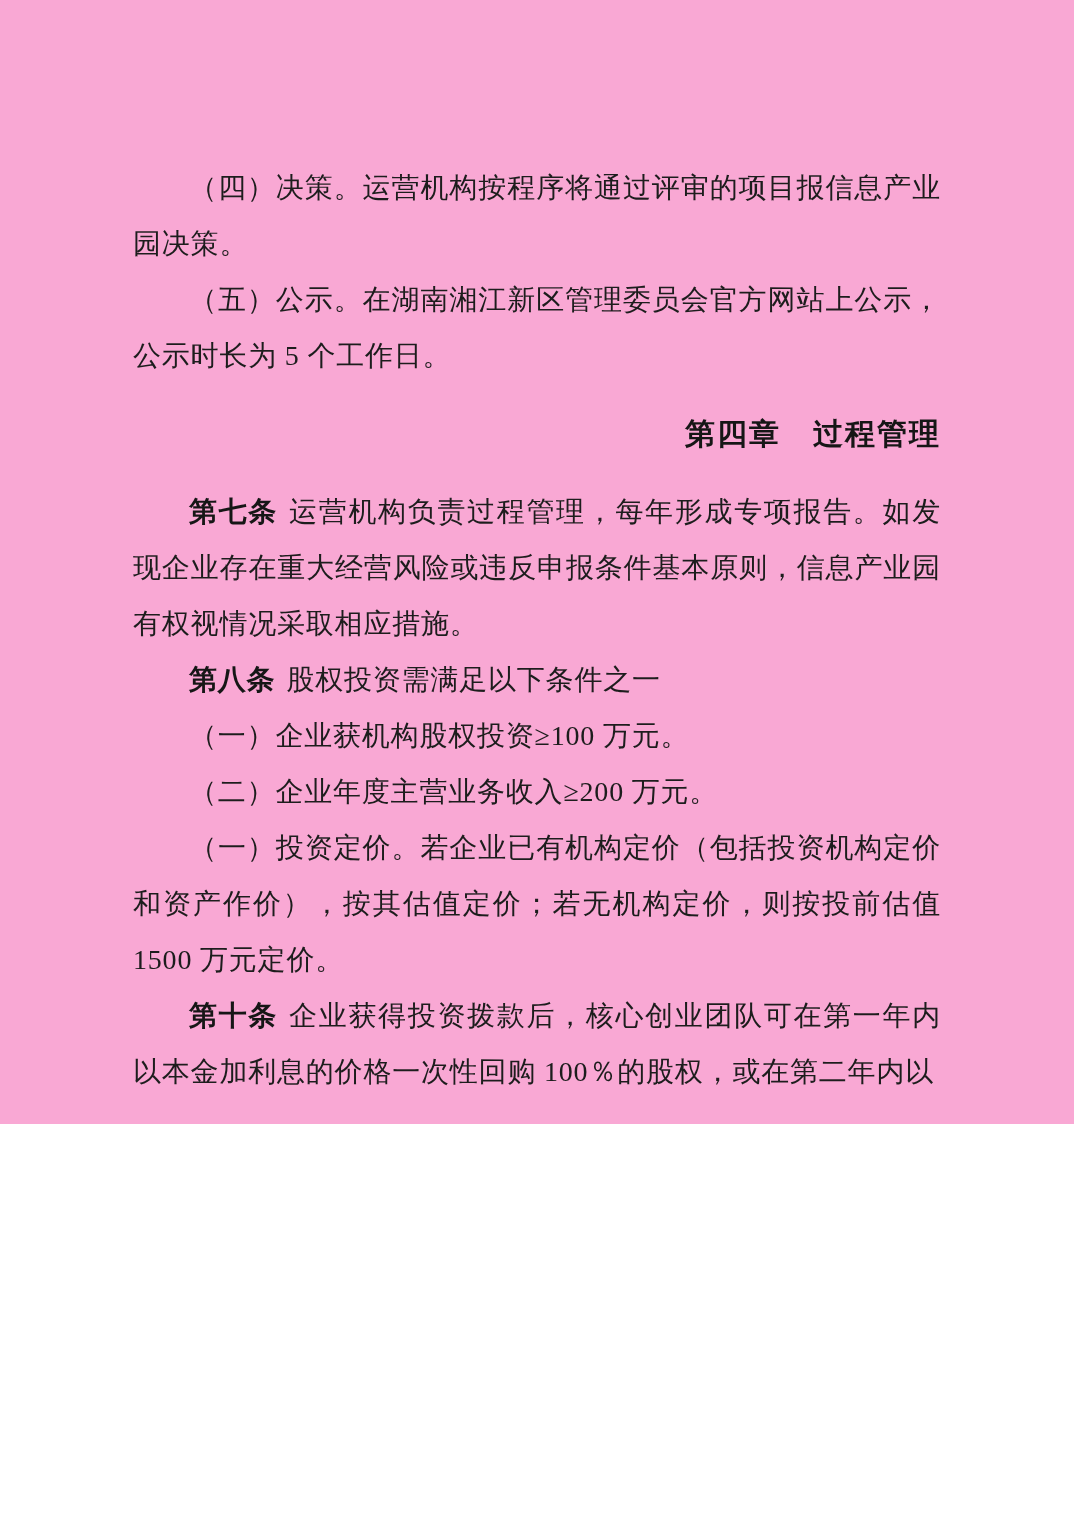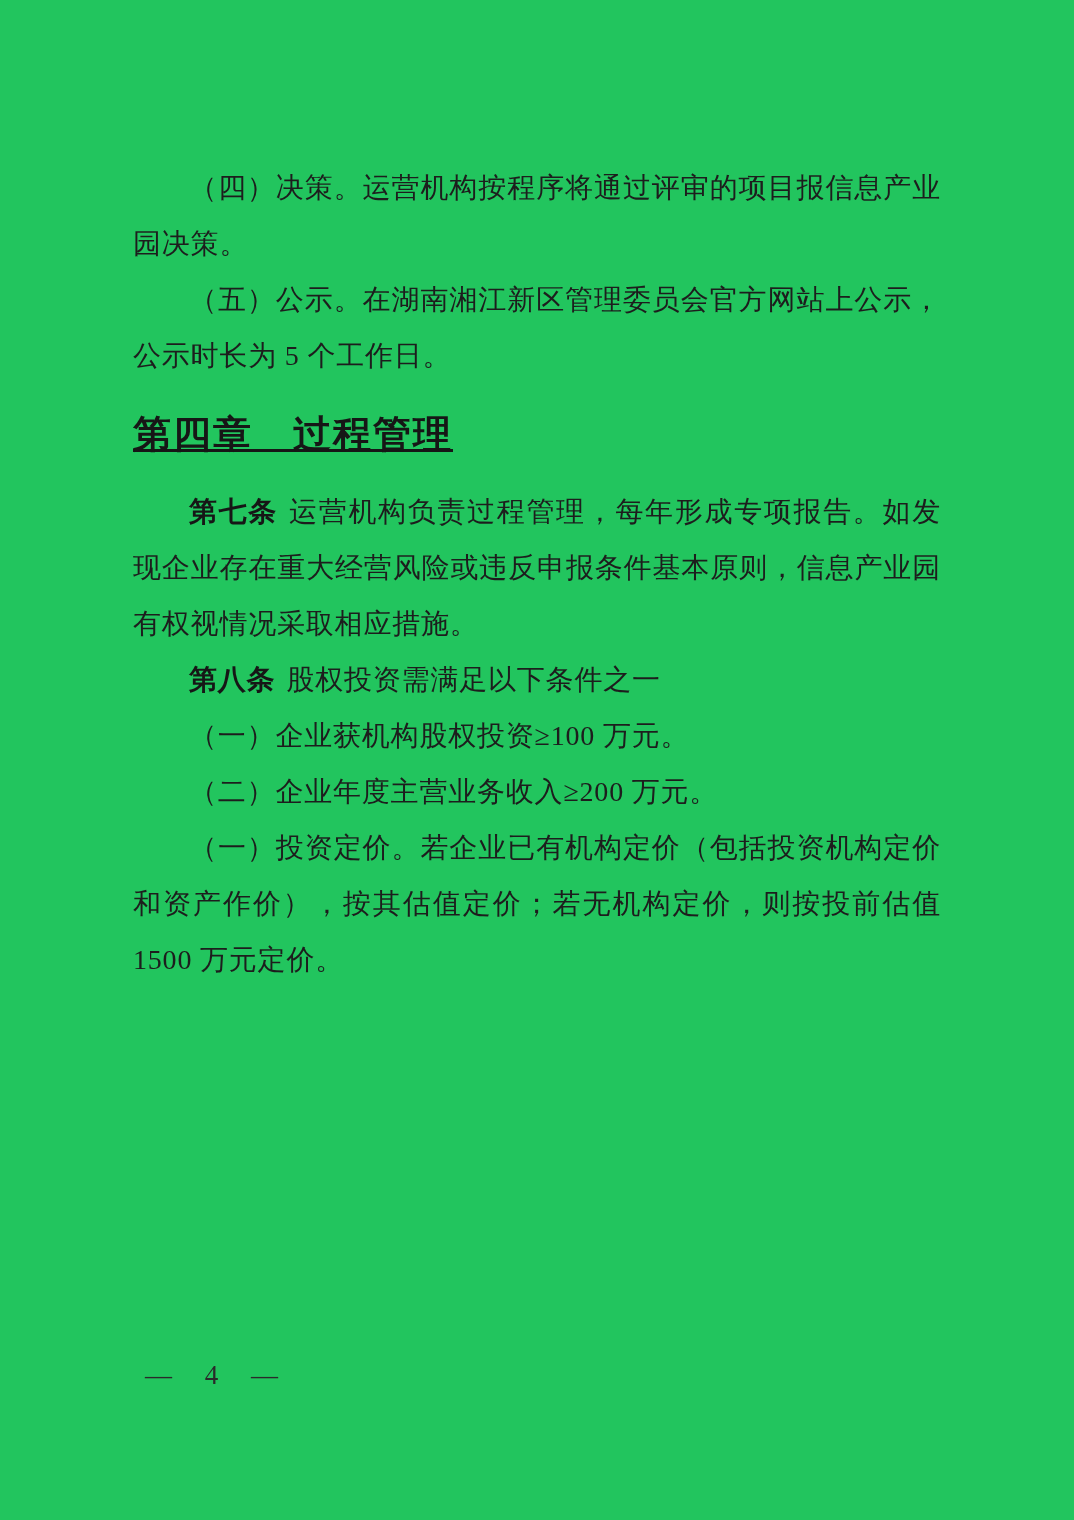--- a/index.html
+++ b/index.html
@@ -3,51 +3,50 @@
 <meta charset="utf-8">
 <style>
   html, body {
     margin: 0;
     padding: 0;
     background: #ffffff;
   }
   .page {
     position: relative;
     width: 1074px;
-    height: 1520px;
-    background: #22c55e;
+    height: 1124px;
+    background: #f9a8d4;
     overflow: hidden;
     font-family: "Liberation Serif", "DejaVu Serif", serif;
     color: #1d1d1d;
   }
   .content {
     position: absolute;
     left: 133px;
     top: 160px;
     width: 808px;
   }
   .para {
     margin: 0;
     font-size: 28px;
     line-height: 56px;
     letter-spacing: 0.8px;
     text-align: justify;
     text-indent: 2em;
   }
   .chapter-heading {
     margin: 22px 0;
-    font-size: 38px;
+    font-size: 30px;
     line-height: 56px;
     font-weight: bold;
-    text-align: left;
+    text-align: right;
     text-indent: 0;
     letter-spacing: 2px;
     font-family: "Liberation Sans", "DejaVu Sans", sans-serif;
     color: #161616;
-    text-decoration: underline;
   }
   .art-num {
     font-weight: bold;
     font-family: "Liberation Sans", "DejaVu Sans", sans-serif;
     color: #161616;
     margin-right: 11px;
   }
   .page-footer {
     position: absolute;
     left: 145px;
@@ -91,17 +90,20 @@
       <span>（二）企业年度主营业务收入≥200 万元。</span>
     </p>
 
 
     <p class="para">
       <span>（一）投资定价。若企业已有机构定价（包括投资机构定价和资产作价），按其估值定价；若无机构定价，则按投前估值 1500 万元定价。</span>
     </p>
 
 
 
+    <p class="para">
+      <span class="art-num">第十条</span><span>企业获得投资拨款后，核心创业团队可在第一年内以本金加利息的价格一次性回购 100％的股权，或在第二年内以</span>
+    </p>
 
   </div>
 
   <div class="page-footer">— 4 —</div>
 </div>
 
 </body></html>

